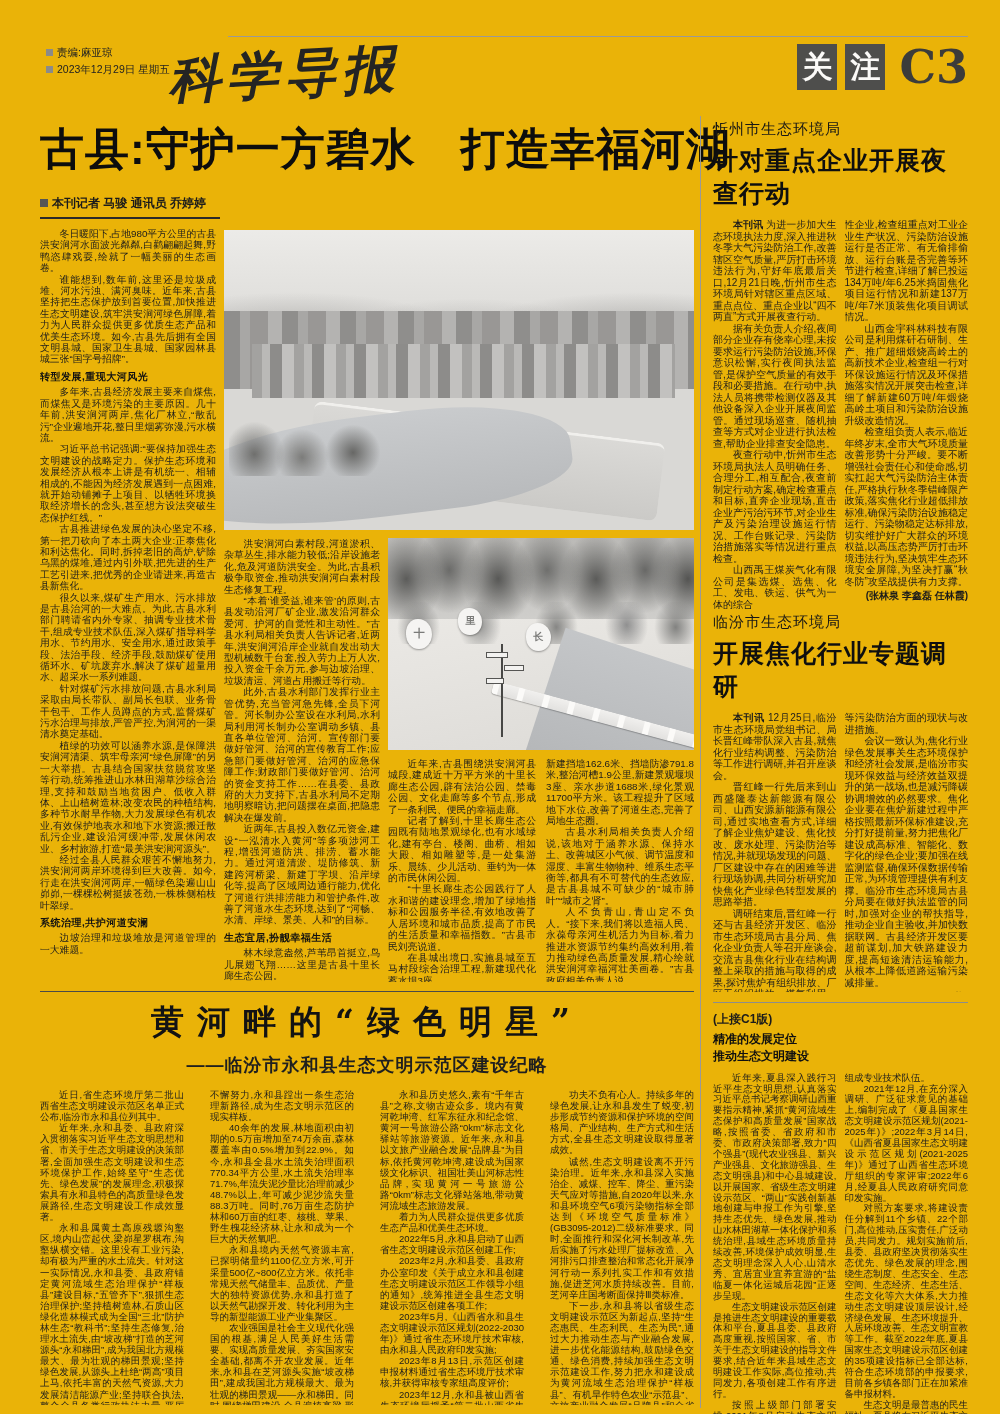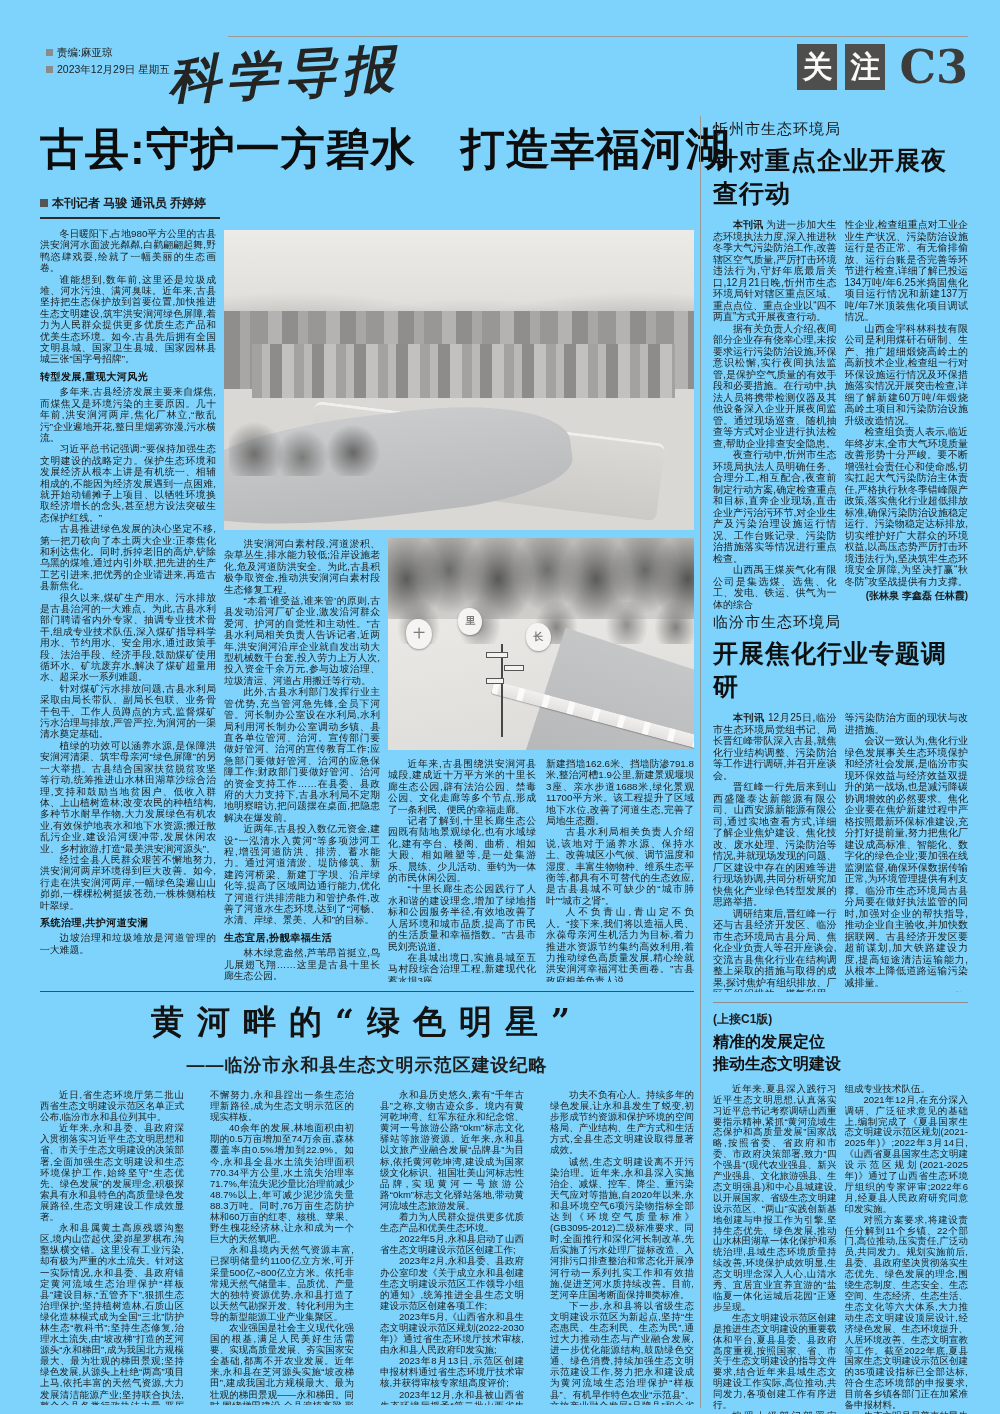--- a/index.html
+++ b/index.html
@@ -1,19 +1,19 @@
 <!DOCTYPE html>
 <html><head>
 <meta charset="utf-8">
 <style>
   * { box-sizing: border-box; margin: 0; padding: 0; }
   html,body { background:#e9e8e5; }
   .page {
     position: relative; width: 1000px; height: 1414px; margin: 0 auto;
-    background: #7dd3fc; overflow: hidden; color:#1b1b1b;
+    background: #eab308; overflow: hidden; color:#1b1b1b;
     font-family: "Liberation Sans", "DejaVu Sans", sans-serif;
   }
   
   .top-rule { position:absolute; left:228px; right:32px; top:36px; height:1px; background:#9a9996; }
   .pub-info { position:absolute; left:46px; top:44px; font-size:10.5px; line-height:17px; color:#222; }
   .pub-info .sq { display:inline-block; width:7px; height:7px; background:#8b8b89; margin-right:4px; }
   .masthead {
     position:absolute; left:168px; top:40px; font-family:"DejaVu Serif", serif;
     font-size:52px; font-weight:bold; font-style:italic; letter-spacing:6px;
     color:#242423; transform:rotate(-3deg);
@@ -105,21 +105,21 @@
   .four-col .col { flex:1; overflow:hidden; font-size:9.5px; line-height:11.1px; }
   
   .kicker { font-size:15px; color:#161616; margin:4px 0 5px; letter-spacing:1px; }
   .side-article h2 { font-size:25px; font-weight:900; letter-spacing:1px; color:#0f0f0f; margin:0 0 9px; }
   .side-two { display:flex; gap:8px; overflow:hidden; }
   .side-two .col { flex:1; overflow:hidden; font-size:10px; line-height:11.5px; }
   .side-a1 .side-two { height:390px; }
   .side-a2 .side-two { height:280px; }
   .side-hr { border:none; border-top:1px solid #8d8d8b; margin:10px 0 8px; }
   .continued { font-size:12px; font-weight:bold; margin:2px 0 3px; }
-  .side-subhead { font-size:16px; font-weight:bold; line-height:1.4; color:#101010; margin-bottom:8px;font-family:Liberation Serif, serif; }
+  .side-subhead { font-size:12px; font-weight:bold; line-height:1.4; color:#101010; margin-bottom:8px;font-family:Liberation Serif, serif; }
   .side-a3 .side-two { height:382px; }
   .side-a3 .side-two .col { font-size:9.5px; line-height:10.9px; }
 </style>
 </head>
 <body>
 
 <div class="page">
 
   <div class="top-rule"></div>
   <div class="pub-info">

